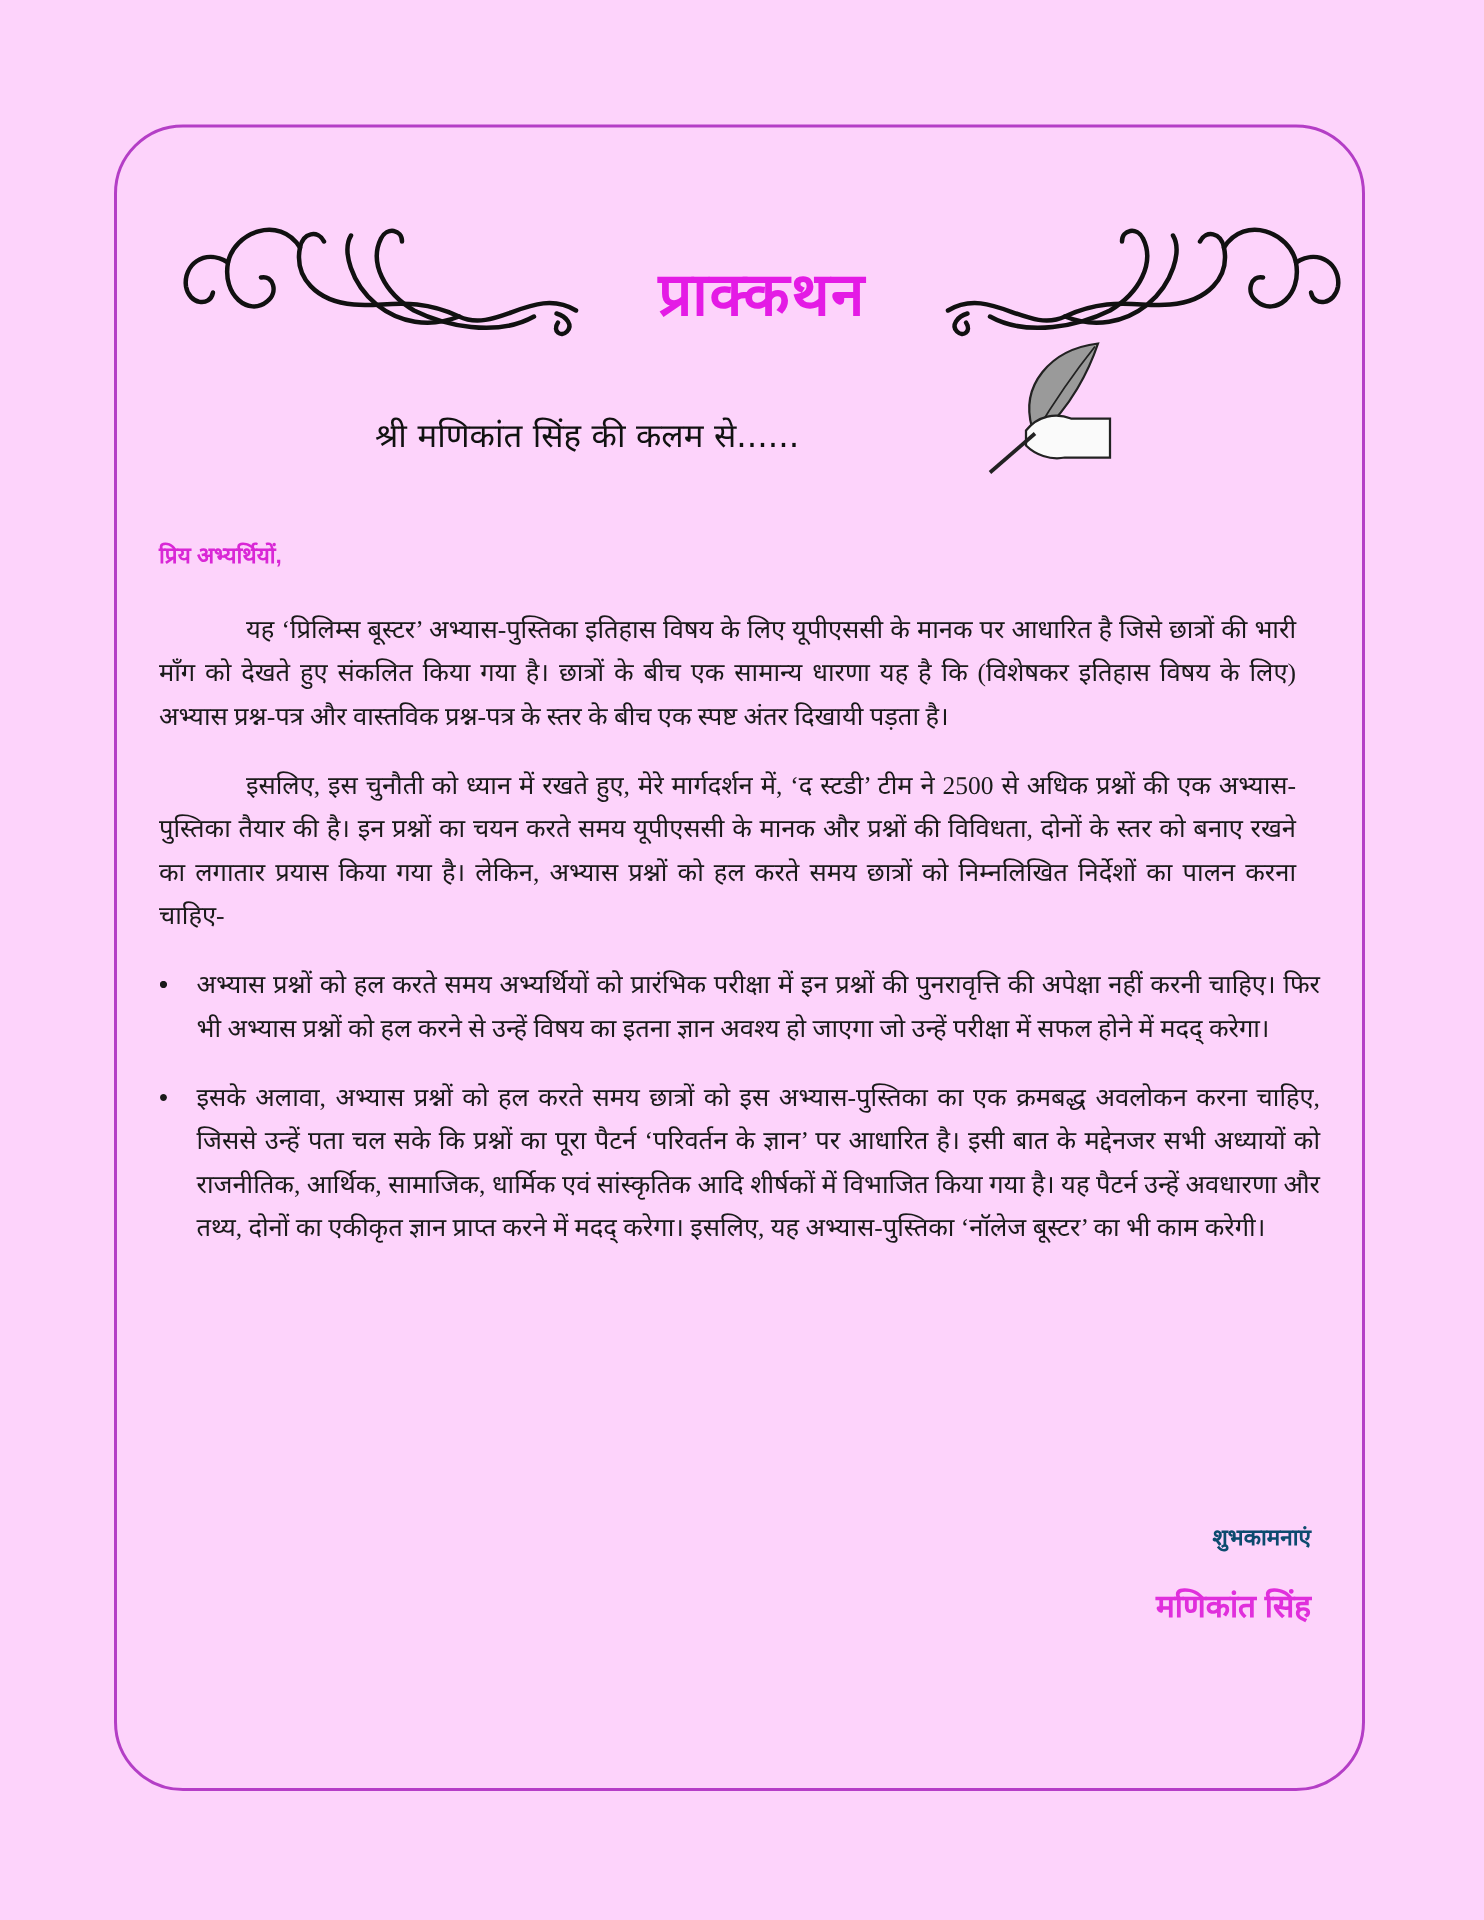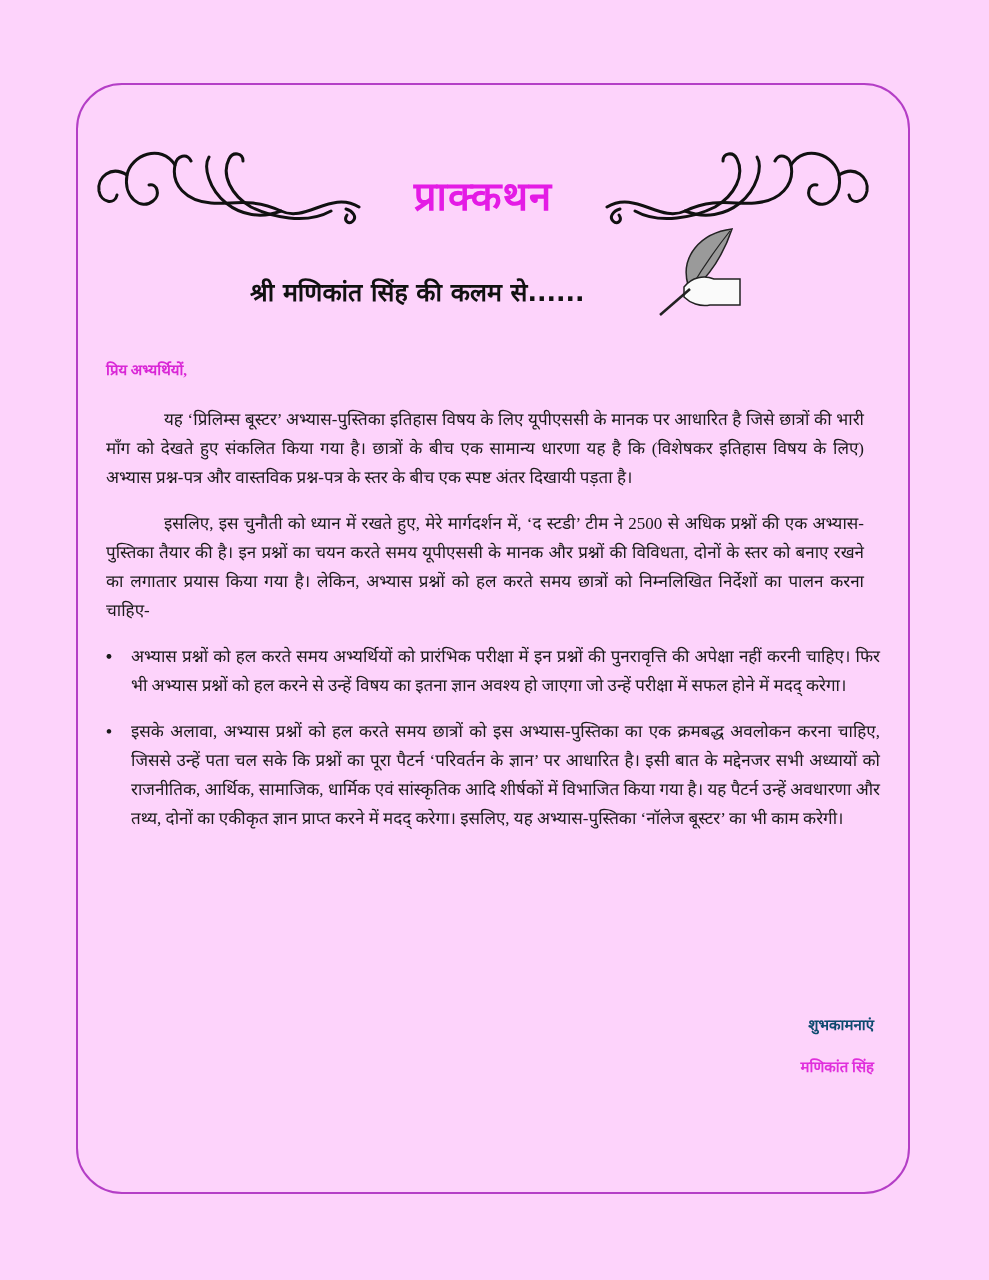--- a/index.html
+++ b/index.html
@@ -21,21 +21,21 @@
       top: 83px;
       width: 834px;
       height: 1111px;
       border: 2px solid #b43ec6;
       border-radius: 46px;
       box-sizing: border-box;
     }
     .header-row {
       position: absolute;
       top: 145px;
-      left: 83px;
+      left: 108px;
       width: 800px;
       height: 100px;
     }
     .flourish {
       position: absolute;
       top: 0;
       width: 275px;
       height: 100px;
     }
     .flourish.left { left: 8px; }
@@ -57,22 +57,22 @@
       top: 262px;
       left: 250px;
       width: 490px;
       height: 60px;
     }
     .subtitle {
       position: absolute;
       left: 0;
       top: 12px;
       font-family: "DejaVu Sans", "Liberation Sans", sans-serif;
-      font-weight: bold;
-      font-size: 25px;
+      font-weight: normal;
+      font-size: 22px;
       color: #111;
       white-space: nowrap;
     }
     .pen {
       position: absolute;
       left: 390px;
       top: -35px;
       width: 105px;
       height: 90px;
     }
@@ -80,21 +80,21 @@
       position: absolute;
       left: 106px;
       top: 356px;
       width: 774px;
       font-size: 17px;
       line-height: 29px;
     }
     .salutation {
       color: #d927d6;
       font-weight: bold;
-      font-family: Liberation Serif, serif;
+      font-family: Liberation Sans, sans-serif;
       font-size: 15px;
       margin: 0 0 20px 0;
     }
     .para {
       text-indent: 58px;
       text-align: justify;
       margin: 0 16px 17px 0;
     }
     ul.bullets {
       list-style: none;
@@ -121,23 +121,23 @@
       text-align: right;
     }
     .wishes {
       font-family: "DejaVu Sans", "Liberation Sans", sans-serif;
       font-weight: bold;
       font-size: 15px;
       color: #0c4a6e;
       margin-bottom: 22px;
     }
     .signature {
-      font-family: Liberation Serif, serif;
-      font-weight: bold;
-      font-size: 15px;
+      font-family: Liberation Sans, sans-serif;
+      font-weight: bold;
+      font-size: 21px;
       color: #e02fdc;
     }
   </style>
 </head>
 <body>
 
 <div class="frame"></div>
 
 <div class="header-row">
   <svg class="flourish left" viewBox="0 0 275 100">

